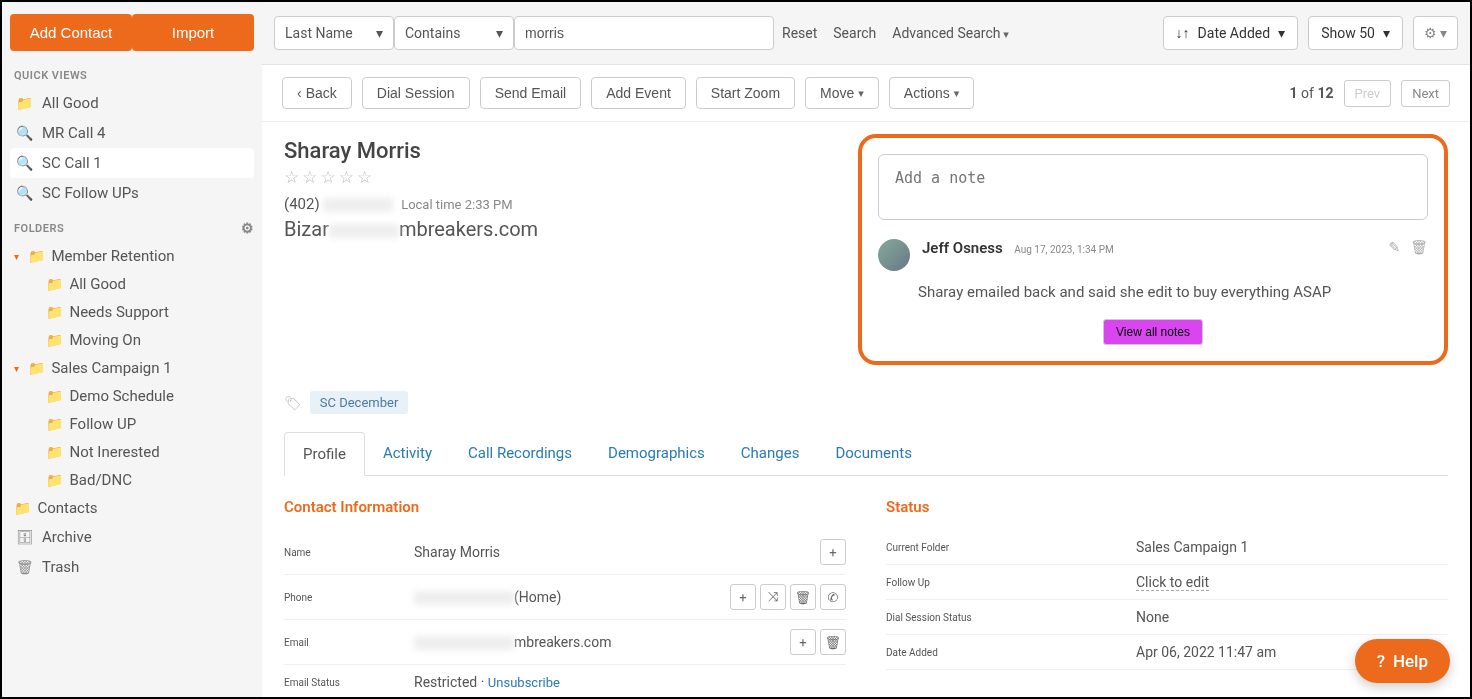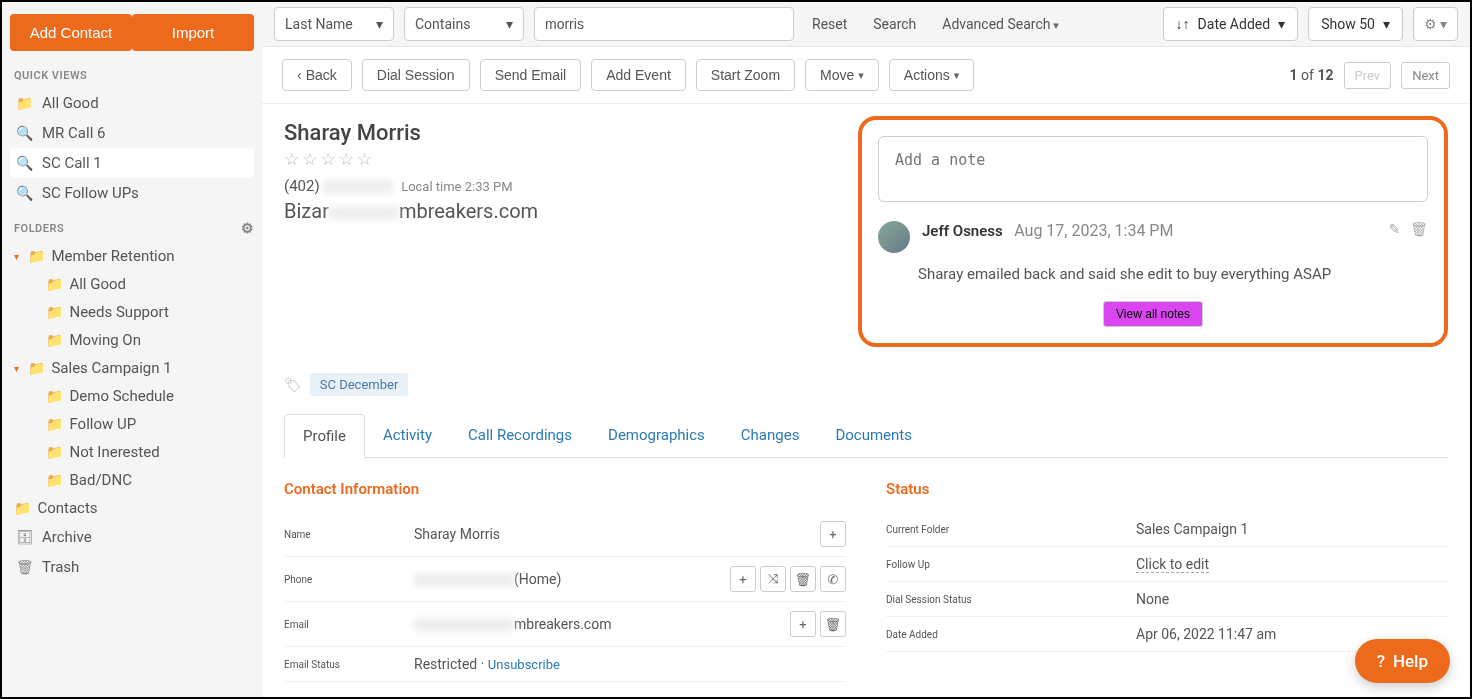--- a/index.html
+++ b/index.html
@@ -23,21 +23,21 @@
   
   .tree-item { display: flex; align-items: center; padding: 5px 4px; cursor: pointer; font-size: 15px; color: #555; }
   .tree-item .caret { width: 12px; color: #ed6a1c; font-size: 10px; margin-right: 2px; }
   .tree-item .folder-ico { color: #ed6a1c; margin-right: 6px; font-size: 14px; }
   .tree-child { padding-left: 36px; }
   .tree-child .tree-item { padding-left: 0; }
   
   
   .main { flex: 1; background: #fafafa; display: flex; flex-direction: column; overflow: hidden; }
   
-  .toolbar { display: flex; align-items: center; padding: 5px 12px; gap: 10px; border-bottom: 1px solid #e5e5e5; background: #f5f5f5; }
+  .toolbar { display: flex; align-items: center; padding: 14px 12px; border-bottom: 1px solid #e5e5e5; background: #f5f5f5; }
   .select, .input { border: 1px solid #ccc; border-radius: 4px; padding: 8px 10px; background: #fff; font-size: 14px; color: #555; }
   .select { min-width: 120px; display: flex; justify-content: space-between; align-items: center; cursor: pointer; }
   .input-search { flex: 1; max-width: 260px; }
   .toolbar .link { color: #555; cursor: pointer; padding: 6px 8px; }
   .toolbar-right { margin-left: auto; display: flex; gap: 10px; align-items: center; }
   .pill { border: 1px solid #ccc; border-radius: 4px; padding: 8px 12px; background: #fff; display: flex; align-items: center; gap: 8px; cursor: pointer; }
   .gear-btn { border: 1px solid #ccc; border-radius: 4px; padding: 8px 10px; background: #fff; cursor: pointer; color: #888; }
   
   .action-row { display: flex; align-items: center; padding: 12px 20px; gap: 10px; background: #fff; border-bottom: 1px solid #eee; }
   .action-btn { border: 1px solid #ccc; border-radius: 4px; padding: 7px 14px; background: #fff; cursor: pointer; font-size: 14px; color: #555; display: inline-flex; align-items: center; gap: 4px; }
@@ -55,21 +55,21 @@
   .local-time { color: #888; font-size: 13px; margin-left: 4px;}
   .email-row { margin-top: 4px; color: #555; font-size: 20px; }
   .redact { display:inline-block; width:70px; height:14px; background:#eee; filter: blur(3px); vertical-align: middle; border-radius:3px;}
   
   .notes-panel { width: 590px; border: 4px solid #ed6a1c; border-radius: 18px; padding: 16px; margin-top: -4px; }
   .note-input { width: 100%; border: 1px solid #ccc; border-radius: 6px; padding: 14px 16px; font-size: 15px; color: #999; min-height: 62px; resize: none; }
   .note-item { margin-top: 16px; display: flex; gap: 12px; position: relative; }
   .avatar { width: 32px; height: 32px; border-radius: 50%; background: linear-gradient(135deg,#8a9,#678); flex-shrink: 0; }
   .note-body { flex: 1; }
   .note-author { font-weight: 600; color: #333; font-size: 15px; }
-  .note-date { color: #888; font-size: 16px; margin-left: 8px; text-align: center; }
+  .note-date { color: #888; font-size: 10px; margin-left: 8px; text-align: center; }
   .note-text { margin-top: 12px; margin-left: 40px; color: #555; font-size: 15px; }
   .note-actions { position: absolute; right: 0; top: 0; color: #aaa; display: flex; gap: 10px; }
   .view-all { display: block; margin: 18px auto 0; border: 1px solid #ccc; border-radius: 3px; padding: 5px 12px; background: #d946ef; font-size: 12px; cursor: pointer; }
   
   .tag-row { margin-top: 26px; display: flex; align-items: center; gap: 8px; }
   .tag-ico { color: #bbb; }
   .tag { background: #e8f0f8; color: #4a7aa8; padding: 4px 10px; border-radius: 3px; font-size: 13px; }
   
   .tabs { display: flex; border-bottom: 1px solid #ddd; margin-top: 18px; }
   .tab { padding: 12px 18px; cursor: pointer; color: #2a7ab8; font-size: 15px; }
@@ -101,21 +101,21 @@
       <button class="btn-orange">Import</button>
     </div>
 
     <div class="section-label">QUICK VIEWS</div>
     <div class="sb-item">
         <span class="ico">📁</span>
         <span>All Good</span>
       </div>
     <div class="sb-item search-ico">
         <span class="ico">🔍</span>
-        <span>MR Call 6</span>
+        <span>MR Call 4</span>
       </div>
     <div class="sb-item search-ico active">
         <span class="ico">🔍</span>
         <span>SC Call 1</span>
       </div>
     <div class="sb-item search-ico">
         <span class="ico">🔍</span>
         <span>SC Follow UPs</span>
       </div>
 

